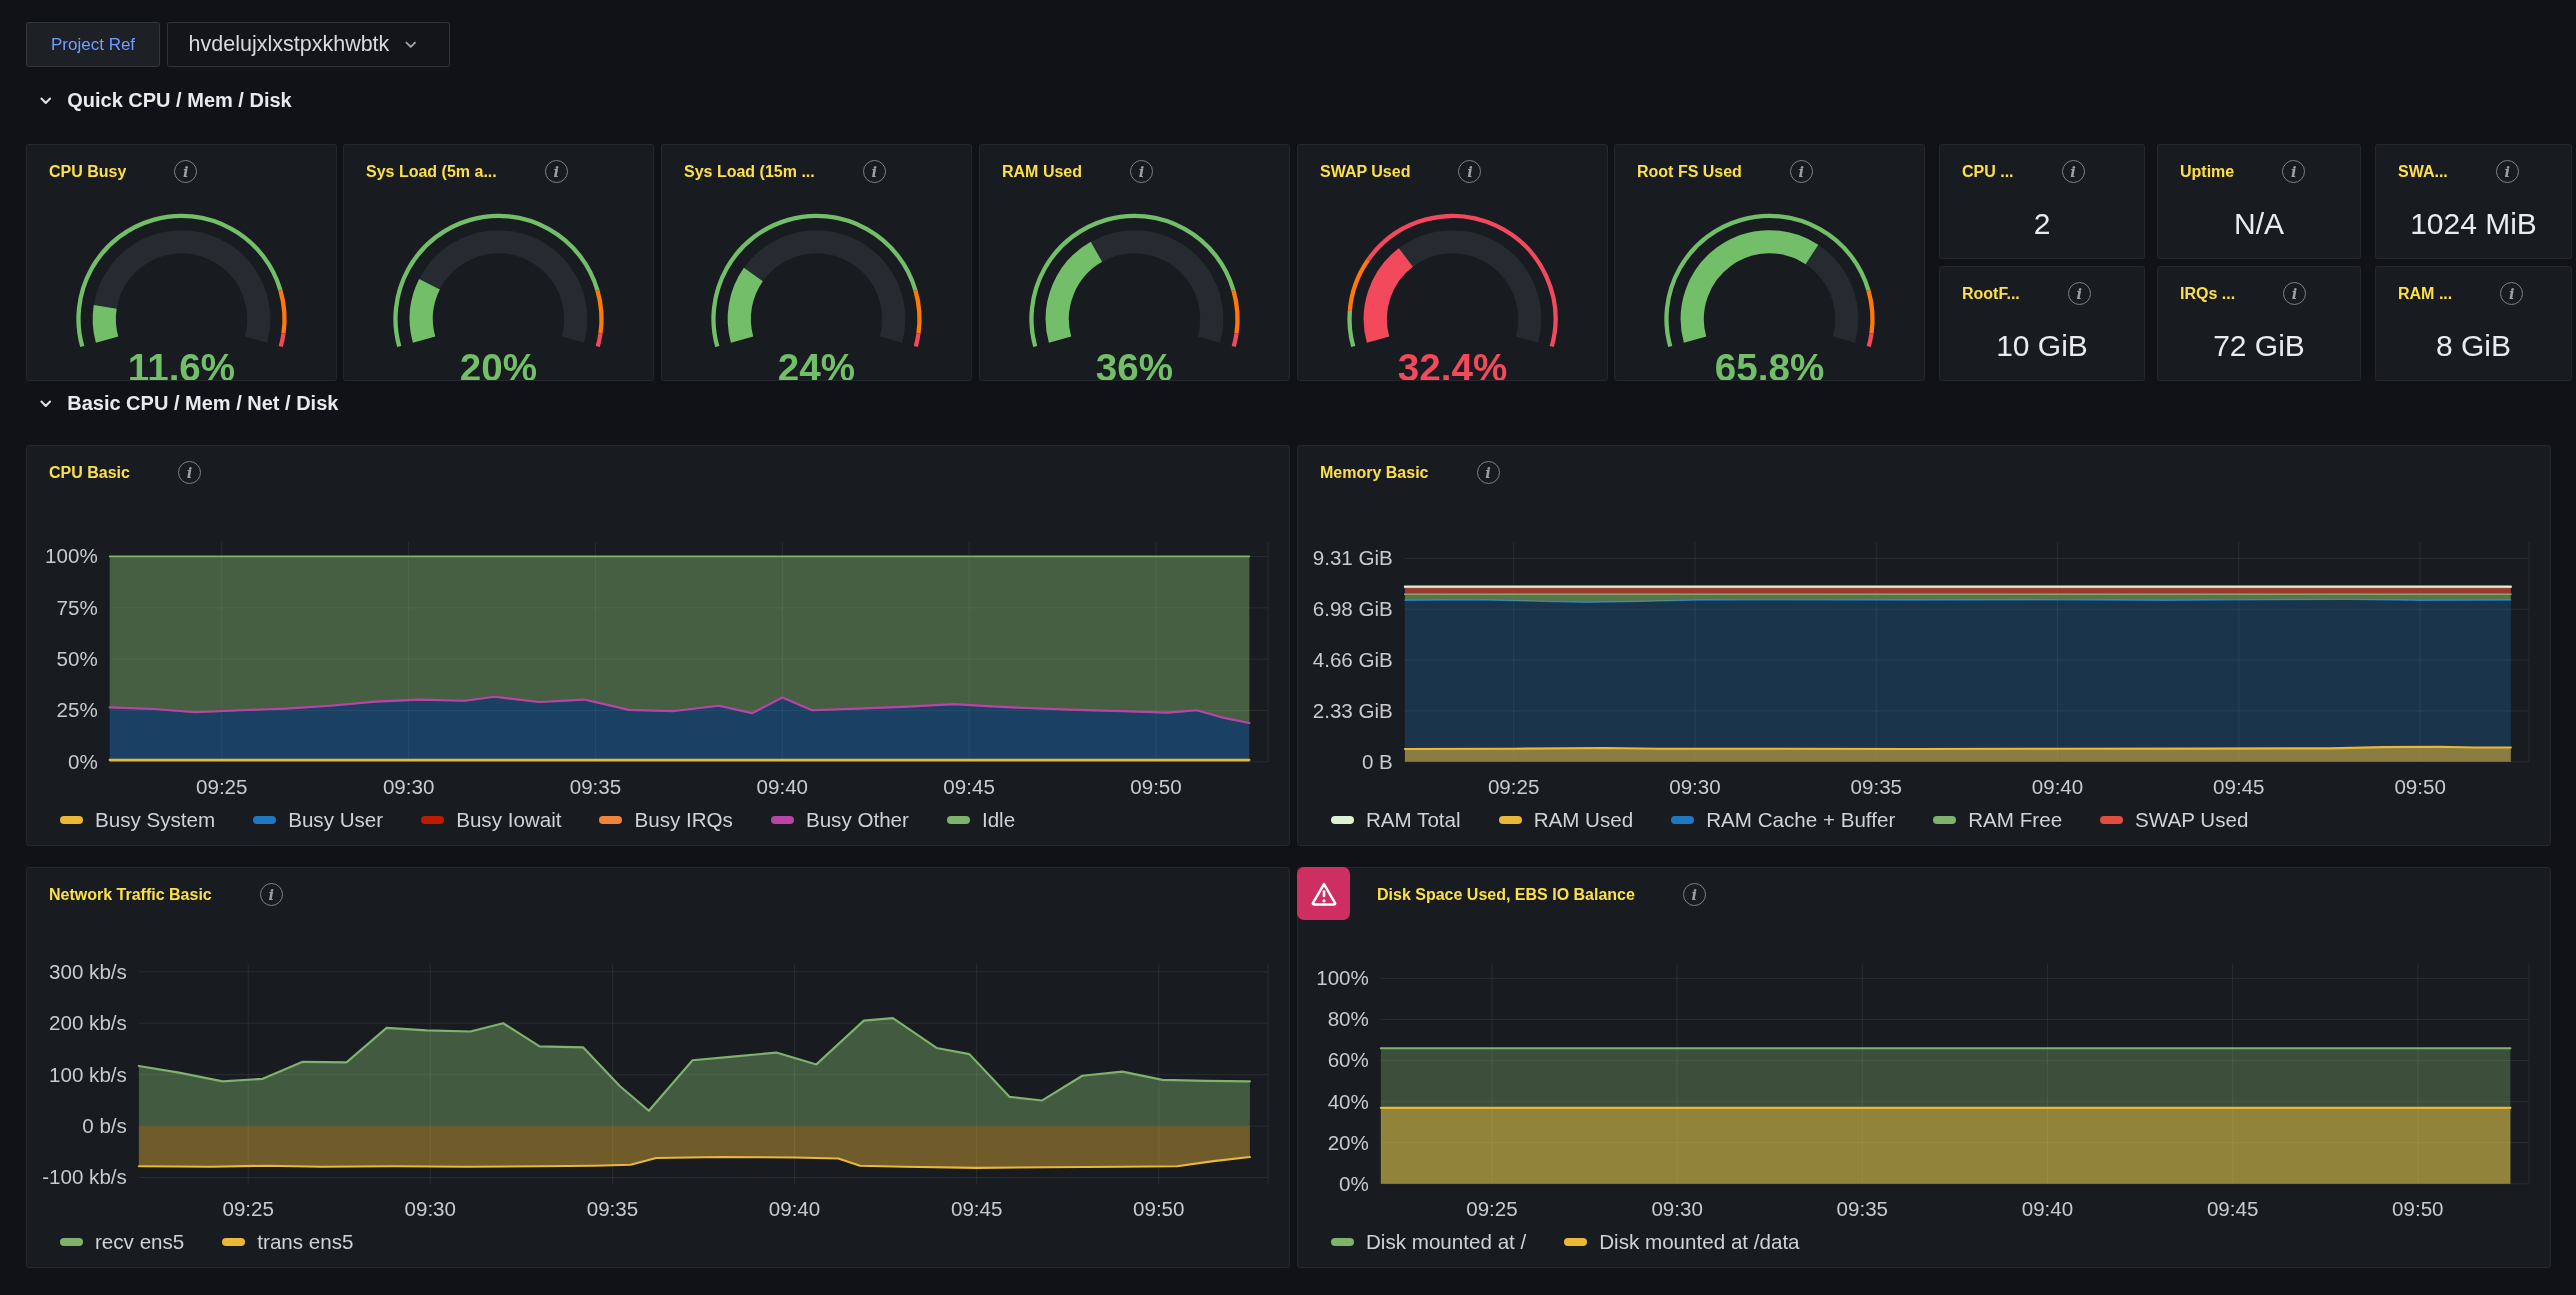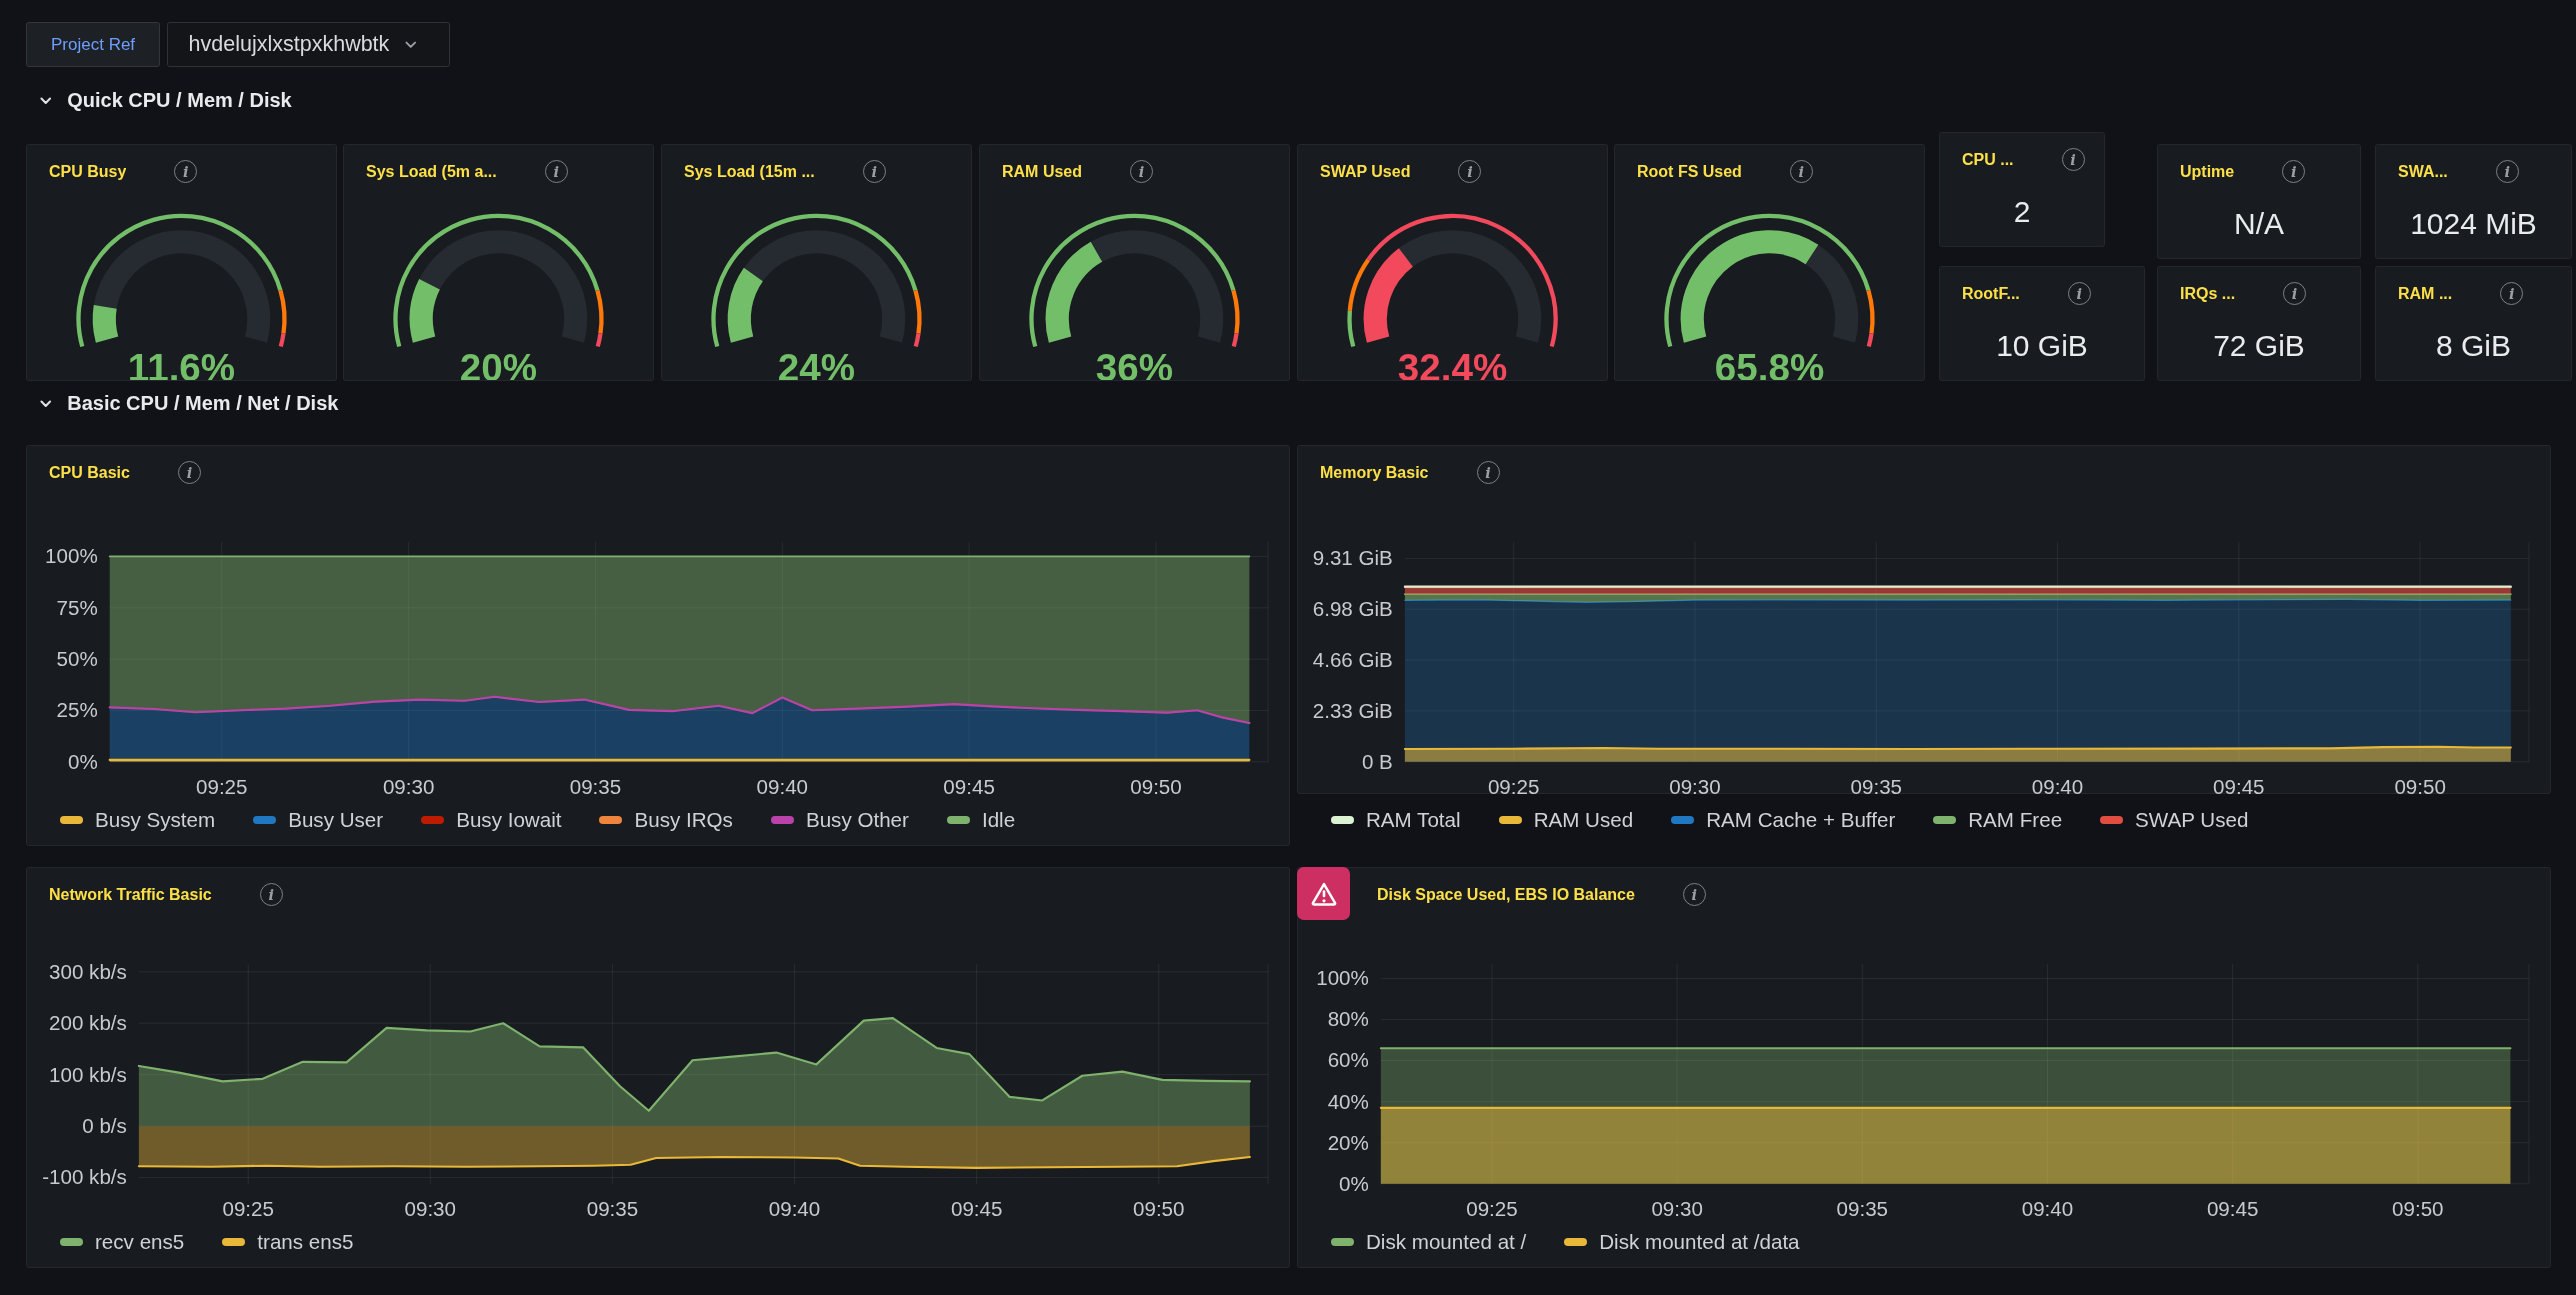--- a/index.html
+++ b/index.html
@@ -165,21 +165,21 @@
       </div>
       <svg width="309" height="201" style="position:absolute;left:0;top:34px;" viewBox="0 0 360 234">
         <path d="M 93.27 187.05 A 90 90 0 1 1 266.73 187.05" stroke="#262a31" stroke-width="27" fill="none"></path>
         <path d="M 93.27 187.05 A 90 90 0 0 1 229.46 87.81" stroke="#73BF69" stroke-width="27" fill="none"></path>
         <path d="M 64.36 195.07 A 120 120 0 0 1 295.26 129.62" stroke="#73BF69" stroke-width="5" fill="none"></path>
         <path d="M 295.26 129.62 A 120 120 0 0 1 298.80 179.94" stroke="#FF780A" stroke-width="5" fill="none"></path>
         <path d="M 298.80 179.94 A 120 120 0 0 1 295.64 195.07" stroke="#F2495C" stroke-width="5" fill="none"></path>
         <text x="180" y="235" text-anchor="middle" fill="#73BF69" font-size="45" font-weight="600">65.8%</text>
       </svg>
     </div>
-    <div class="panel" style="left: 1939px; top: 132px; width: 166px; height: 115px;">
+    <div class="panel" style="left: 1939px; top: 144px; width: 206px; height: 115px;">
       <div class="panel-header">
         <span class="panel-title">CPU ...</span>
         <span class="info-icon">i</span>
       </div>
       <div class="stat-value">2</div>
     </div>
     <div class="panel" style="left: 2157px; top: 144px; width: 204px; height: 115px;">
       <div class="panel-header">
         <span class="panel-title">Uptime</span>
         <span class="info-icon">i</span>
@@ -270,21 +270,21 @@
         <div class="legend-item">
           <span class="legend-pill" style="background: rgb(186, 67, 169);"></span>
           <span class="legend-label">Busy Other</span>
         </div>
         <div class="legend-item">
           <span class="legend-pill" style="background: rgb(126, 178, 109);"></span>
           <span class="legend-label">Idle</span>
         </div>
       </div>
     </div>
-    <div class="panel" style="left: 1297px; top: 445px; width: 1254px; height: 349px;">
+    <div class="panel" style="left: 1297px; top: 445px; width: 1254px; height: 401px;">
       <div class="panel-header">
         <span class="panel-title">Memory Basic</span>
         <span class="info-icon">i</span>
       </div>
       <svg width="1252" height="399" style="position:absolute;left:0;top:0;" viewBox="0 0 1458 465">
         <line x1="124" y1="368.0" x2="1434" y2="368.0" stroke="rgba(255,255,255,0.09)" stroke-width="1"></line>
         <line x1="124" y1="308.7" x2="1434" y2="308.7" stroke="rgba(255,255,255,0.09)" stroke-width="1"></line>
         <line x1="124" y1="249.5" x2="1434" y2="249.5" stroke="rgba(255,255,255,0.09)" stroke-width="1"></line>
         <line x1="124" y1="190.2" x2="1434" y2="190.2" stroke="rgba(255,255,255,0.09)" stroke-width="1"></line>
         <line x1="124" y1="131.0" x2="1434" y2="131.0" stroke="rgba(255,255,255,0.09)" stroke-width="1"></line>

